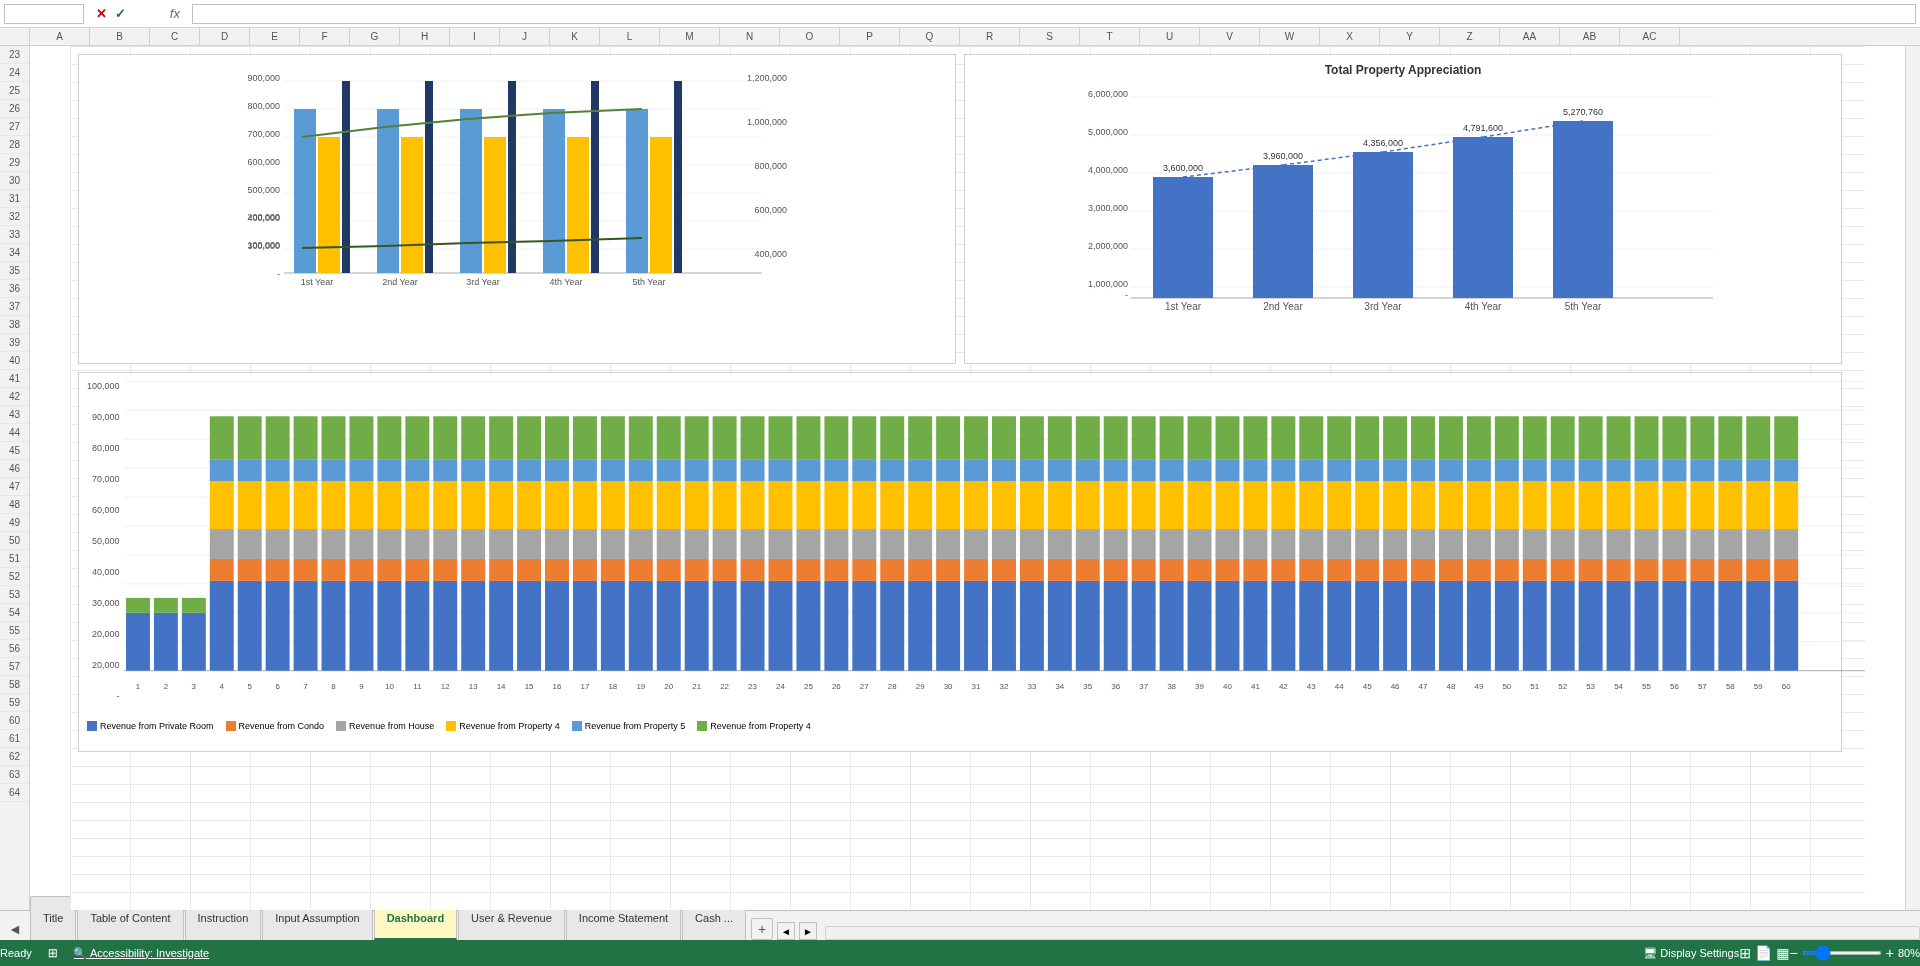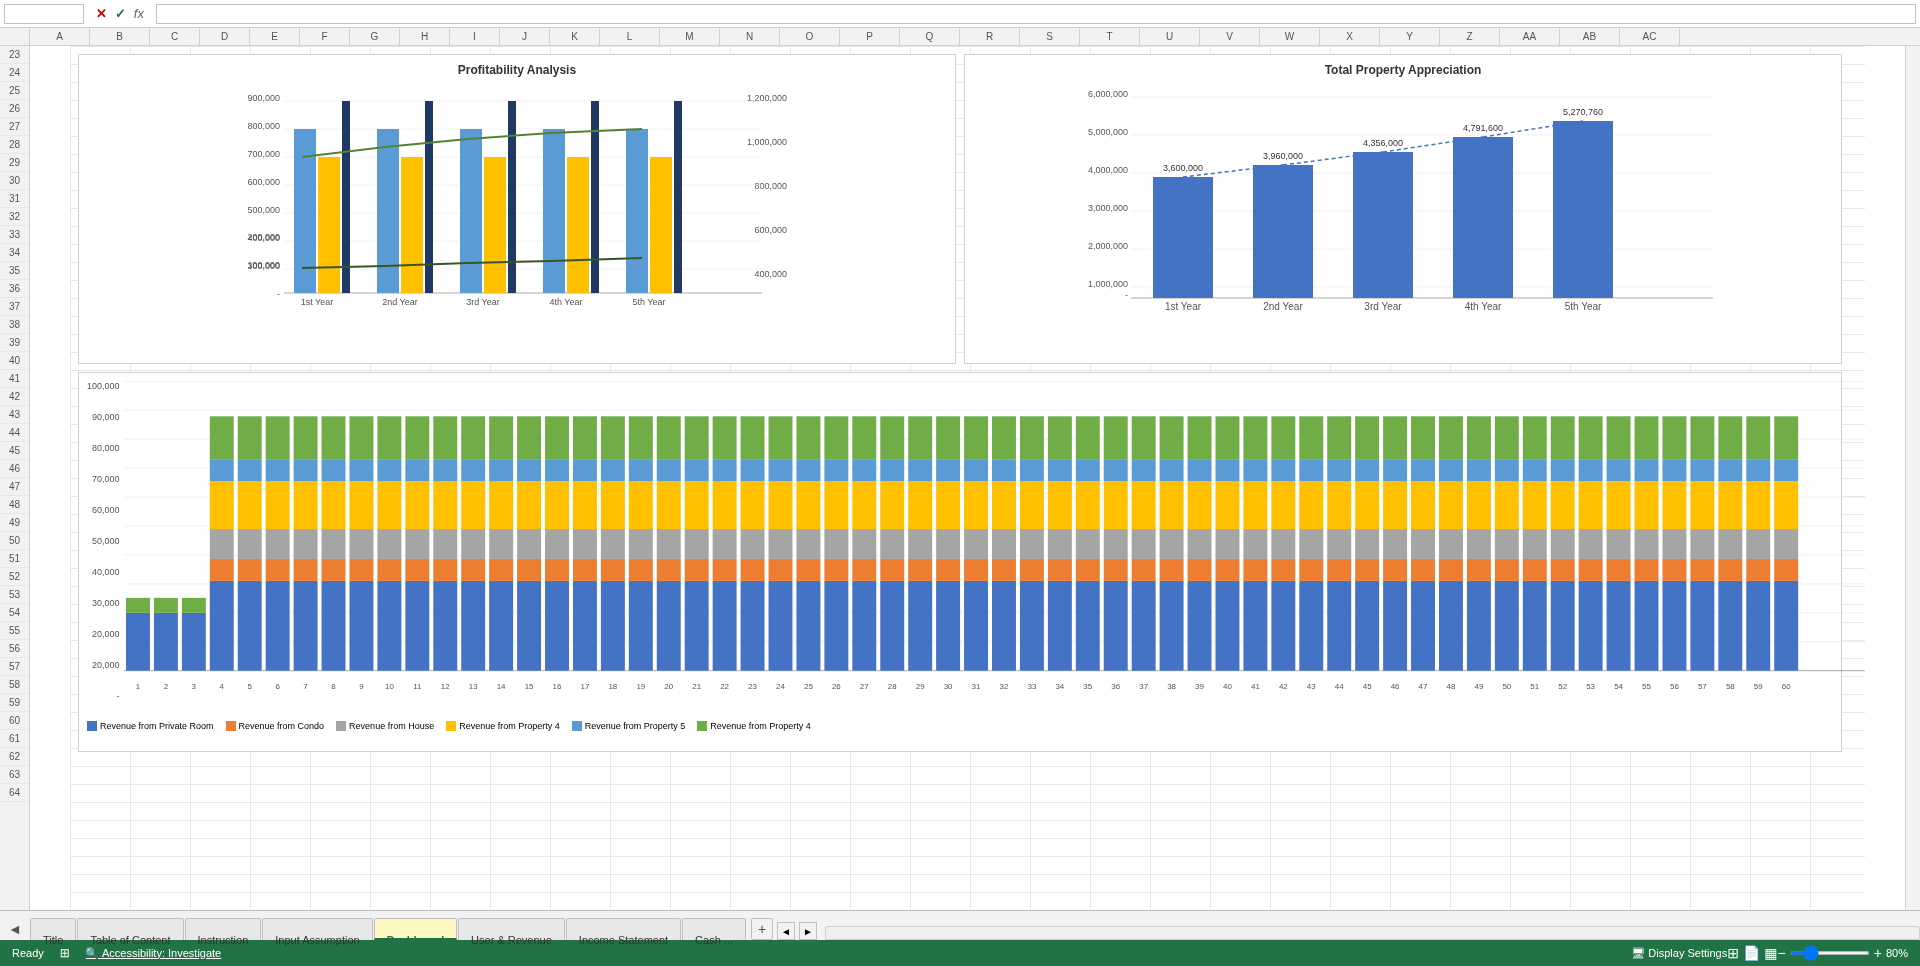--- a/index.html
+++ b/index.html
@@ -53,51 +53,51 @@
 
     
     svg { overflow: visible; }
 
     
     .tab-bar {
       height: 30px; display: flex; align-items: flex-end; background: #f2f2f2;
       border-top: 1px solid #c0c0c0; padding-left: 4px; gap: 0;
     }
     .tab {
-      height: 22px; padding: 8px 12px; line-height: 26px; font-size: 11px;
+      height: 44px; padding: 8px 12px; line-height: 26px; font-size: 11px;
       border: 1px solid #c0c0c0; border-bottom: none; background: #e8e8e8;
       cursor: pointer; white-space: nowrap; color: #333;
       margin-right: 1px; border-radius: 2px 2px 0 0;
     }
     .tab.active { background: #fef9c3; color: #217346; font-weight: 600; border-bottom: 2px solid #217346; text-align: center; }
 
     
     .status-bar {
       height: 26px; background: #217346; display: flex; align-items: center;
-      padding: 0 12px; color: #fff; font-size: 11px; gap: 16px;
+      padding: 0 0; color: #fff; font-size: 11px; gap: 16px;
     }
     .status-right { margin-left: auto; display: flex; align-items: center; }
 
     
     .right-scrollbar { width: 15px; background: #f2f2f2; border-left: 1px solid #d0d0d0; }
 
     
     .legend { display: flex; flex-wrap: wrap; gap: 4px 12px; margin-top: 4px; font-size: 9px; }
     .legend-item { display: flex; align-items: center; gap: 3px; }
     .legend-dot { width: 10px; height: 10px; display: inline-block; }
   </style>
 </head>
 <body>
 
 <div class="formula-bar">
   <input class="cell-ref" style="">
   <div class="formula-icons">
     <span style="color:#c00; font-weight:bold; cursor:pointer;">✕</span>
     <span style="color:#217346; font-weight:bold; cursor:pointer;">✓</span>
-    <span style="font-style:italic; cursor:pointer;">fx</span>
+    <span style="font-style:italic; cursor:pointer;margin-left:36px;">fx</span>
   </div>
   <input class="formula-input" style="">
 </div>
 
 <div class="col-headers">
   <div class="row-num-header"></div>
   <div class="col-header" style="width:60px">A</div>
   <div class="col-header" style="width:60px">B</div>
   <div class="col-header" style="width:50px">C</div>
   <div class="col-header" style="width:50px">D</div>
@@ -175,21 +175,20 @@
     <div class="row-num">64</div>
   </div>
 
   <div class="sheet-content">
     <div class="grid-overlay"></div>
     <div class="charts-area">
 
       <div class="top-charts">
 
         <div class="chart-box">
-          <div class="chart-title">Profitability Analysis</div>
           <svg width="100%" height="230" viewBox="0 0 550 230">
 
             <text x="38" y="18" font-size="9" text-anchor="end" fill="#555">900,000</text>
             <text x="38" y="46" font-size="9" text-anchor="end" fill="#555">800,000</text>
             <text x="38" y="74" font-size="9" text-anchor="end" fill="#555">700,000</text>
             <text x="38" y="102" font-size="9" text-anchor="end" fill="#555">600,000</text>
             <text x="38" y="130" font-size="9" text-anchor="end" fill="#555">500,000</text>
             <text x="38" y="158" font-size="9" text-anchor="end" fill="#555">400,000</text>
             <text x="38" y="186" font-size="9" text-anchor="end" fill="#555">300,000</text>
 

